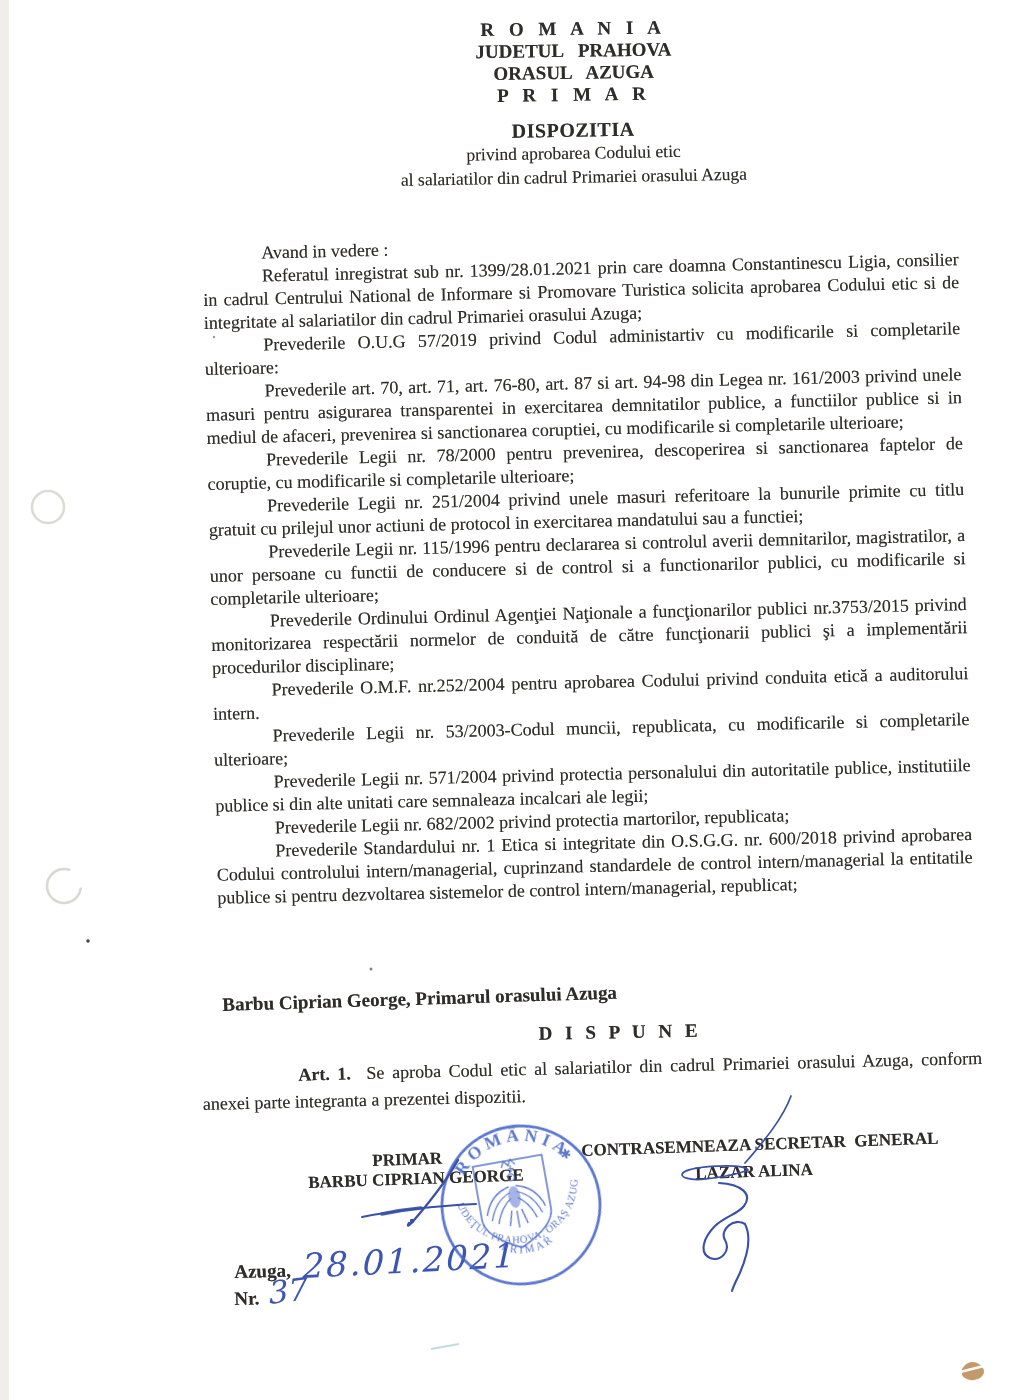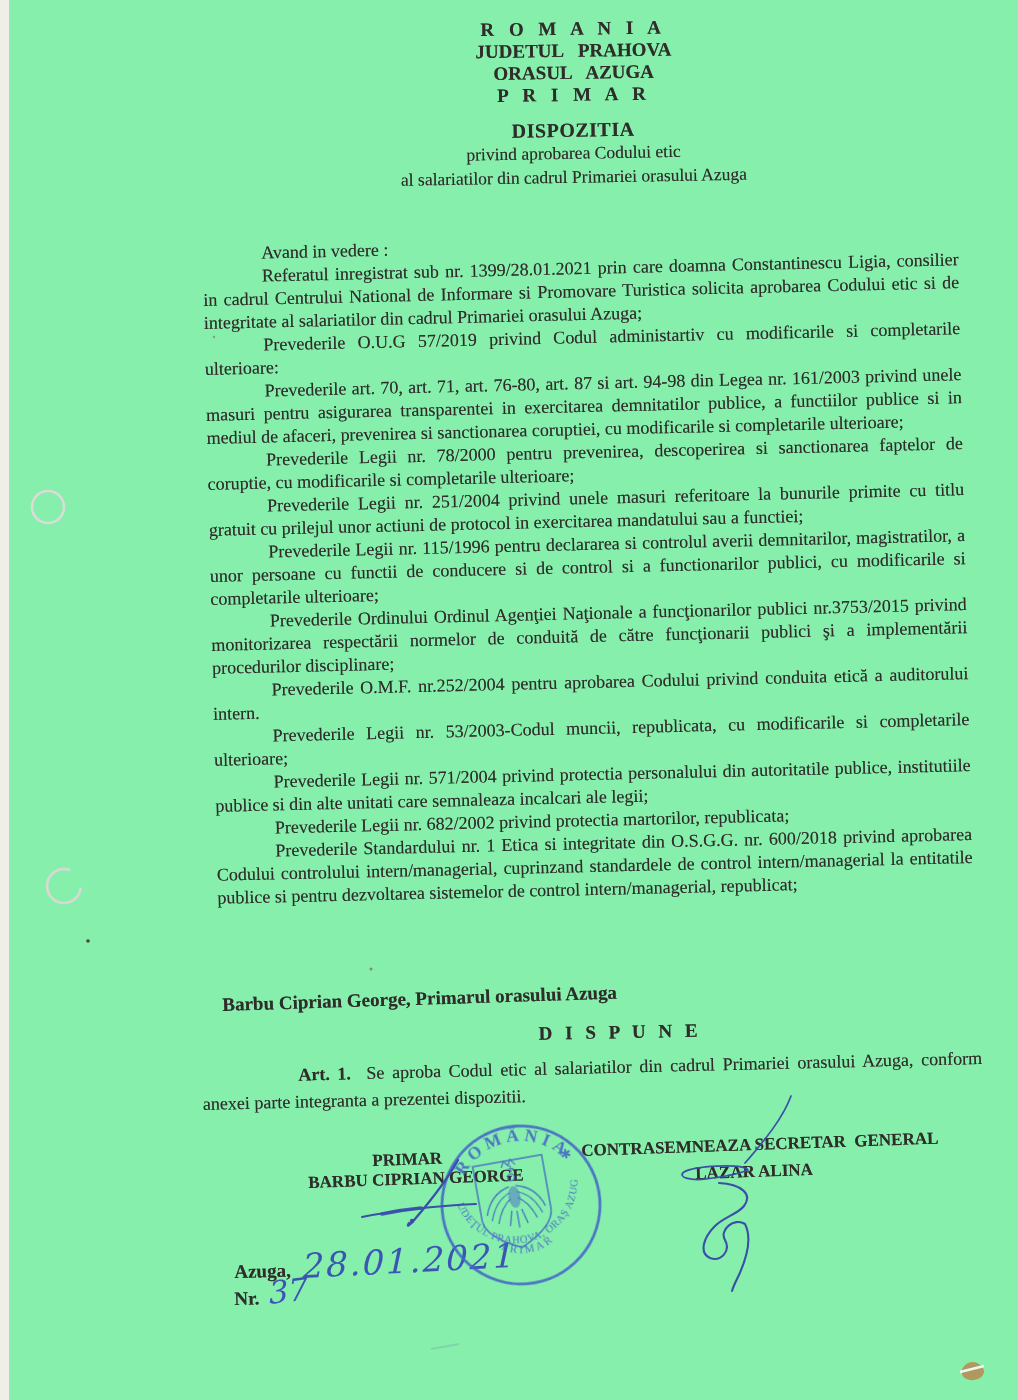--- a/index.html
+++ b/index.html
@@ -1,18 +1,18 @@
 <!DOCTYPE html>
 <html><head>
 <meta charset="utf-8">
 <style>
   html,body{margin:0;padding:0;background:#e9e8e3;}
   .page{
     position:relative;width:1018px;height:1400px;margin:0 auto;
-    background:#86efac;overflow:hidden;
+    background:#ffffff;overflow:hidden;
     font-family:"Liberation Serif","DejaVu Serif",serif;
     color:#2f2d2a;
     text-decoration:underline;
   }
   .txt{position:absolute;transform-origin:left top;
        text-shadow:0 0 .6px rgba(47,45,42,.55);}
   .center{text-align:center;}
   .ws-pre{white-space:pre;}
   
   .hdr{left:273px;top:22px;width:600px;transform:rotate(-.8deg);}

